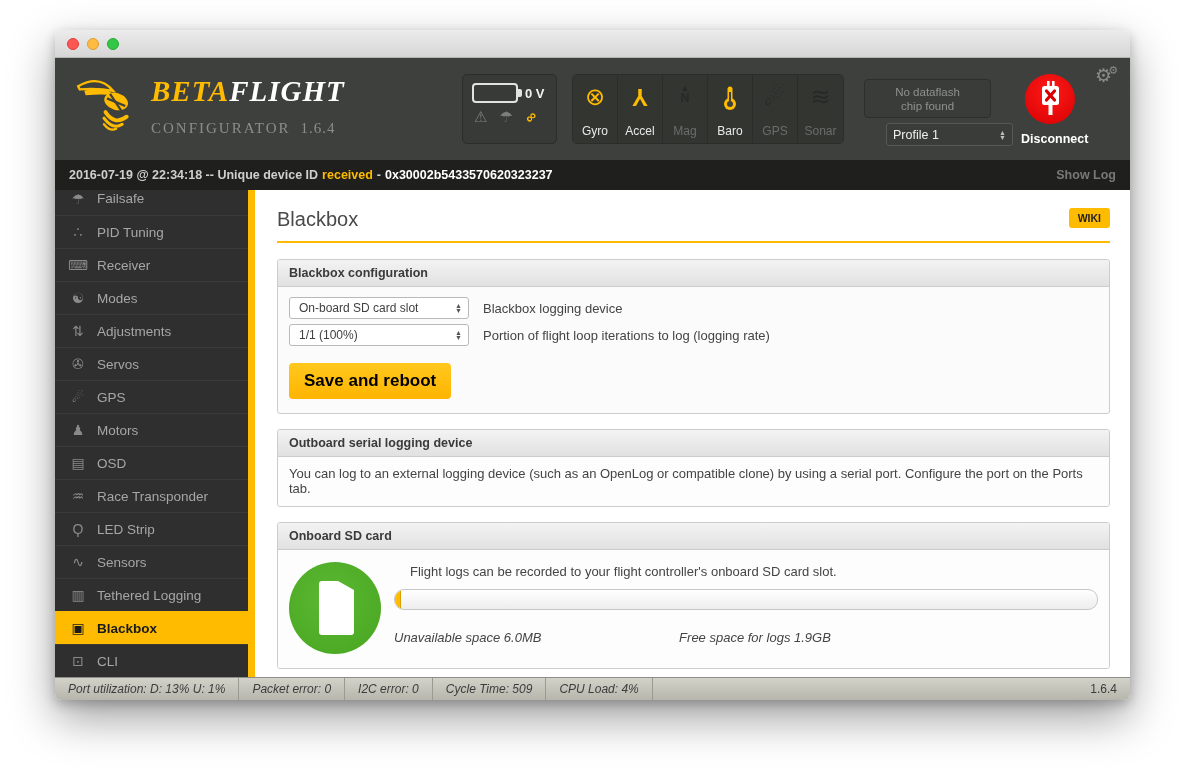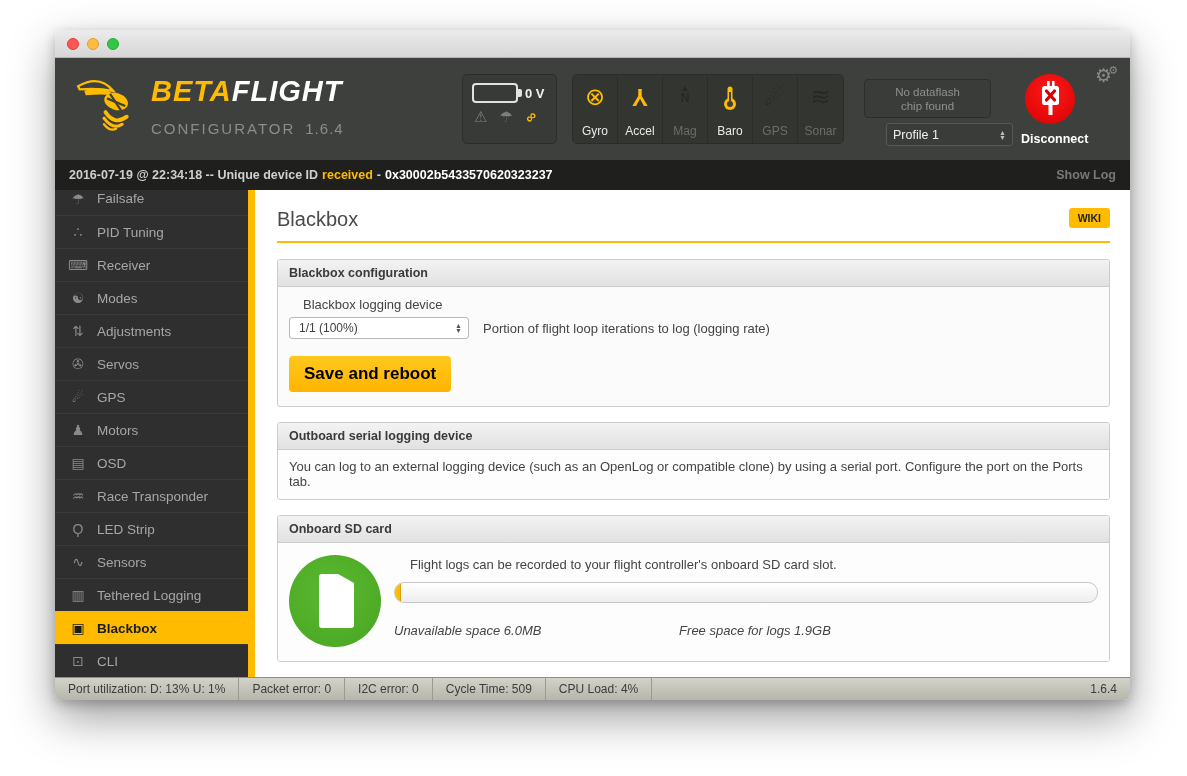--- a/index.html
+++ b/index.html
@@ -14,21 +14,21 @@
   .titlebar { height:28px; flex:0 0 28px; background:linear-gradient(#ececec,#d6d6d6);
     border-bottom:1px solid #b3b3b3; display:flex; align-items:center; padding-left:12px; }
   .traffic { display:flex; gap:8px; }
   .light { width:12px; height:12px; border-radius:50%; }
   .light.red { background:#fc5753; border:1px solid #df3e37; }
   .light.yellow { background:#fdbc40; border:1px solid #de9f34; }
   .light.green { background:#33c748; border:1px solid #27aa35; }
 
   
   .header { height:102px; flex:0 0 102px; background:#3e403d; position:relative; }
-  .logo { position:absolute; left:14px; top:10px; display:flex; align-items:center; }
+  .logo { position:absolute; left:14px; top:10px; display:flex; align-items:center;font-family:Liberation Serif, serif; }
   .bee { width:76px; height:76px; }
   .logo-text { margin-left:6px; }
   .logo-line1 { font-size:29px; font-weight:bold; font-style:italic; letter-spacing:1px; }
   .logo-line1 .beta { color:#ffbb00; }
   .logo-line1 .flight { color:#ffffff; }
   .logo-line2 { font-size:15px; color:#8b8d8a; letter-spacing:2px; margin-top:12px; }
   .logo-line2 .ver { margin-left:10px; letter-spacing:1px; }
 
   .battery-box { position:absolute; left:407px; top:16px; width:95px; height:70px;
     background:#383a37; border:1px solid #2b2d2a; border-radius:5px; padding:8px 9px 5px; }
@@ -121,21 +121,21 @@
   .sd-note { font-size:13px; color:#444; margin:2px 16px 10px; }
   .sd-bar { height:21px; border:1px solid #c7c7c7; border-radius:10px;
     background:linear-gradient(#ffffff,#ededed); position:relative; overflow:hidden; }
   .sd-fill { position:absolute; left:0; top:0; bottom:0; width:6px; background:#ffbb00; border-right:1px solid #d89f00; }
   .sd-stats { position:relative; margin-top:20px; height:16px; font-size:13px; color:#444;font-style:italic; }
   .sd-stats .free { position:absolute; left:40.5%; top:0; }
 
   
   .statusbar { height:23px; flex:0 0 23px; background:linear-gradient(#d3d2c9,#b7b6ad);
     border-top:1px solid #8f8e86; display:flex; align-items:center; font-size:12px; color:#3c3c3c; }
-  .stat-cell { padding:0 13px; height:100%; display:flex; align-items:center; border-right:1px solid #9b9a91; }
+  .stat-cell { padding:0 13px; height:100%; display:flex; align-items:center; border-right:1px solid #9b9a91;font-style:italic; }
   .stat-ver { margin-left:auto; padding:0 13px; }
 </style>
 </head>
 <body>
 
 <div class="window">
 
   <div class="titlebar">
     <div class="traffic">
       <div class="light red"></div>
@@ -326,20 +326,27 @@
 
     <div class="content">
       <div class="page-title">Blackbox</div>
       <div class="wiki-btn">WIKI</div>
       <hr class="title-rule">
 
       <div class="gui-box">
         <div class="gui-box-title">Blackbox configuration</div>
         <div class="gui-box-body">
           <div class="sel-row">
+            <div class="ui-select">
+              <span>On-board SD card slot</span>
+              <span class="arrows">
+                  <span>▲</span>
+                  <span>▼</span>
+                </span>
+            </div>
             <span class="sel-label">Blackbox logging device</span>
           </div>
           <div class="sel-row">
             <div class="ui-select">
               <span>1/1 (100%)</span>
               <span class="arrows">
                   <span>▲</span>
                   <span>▼</span>
                 </span>
             </div>

